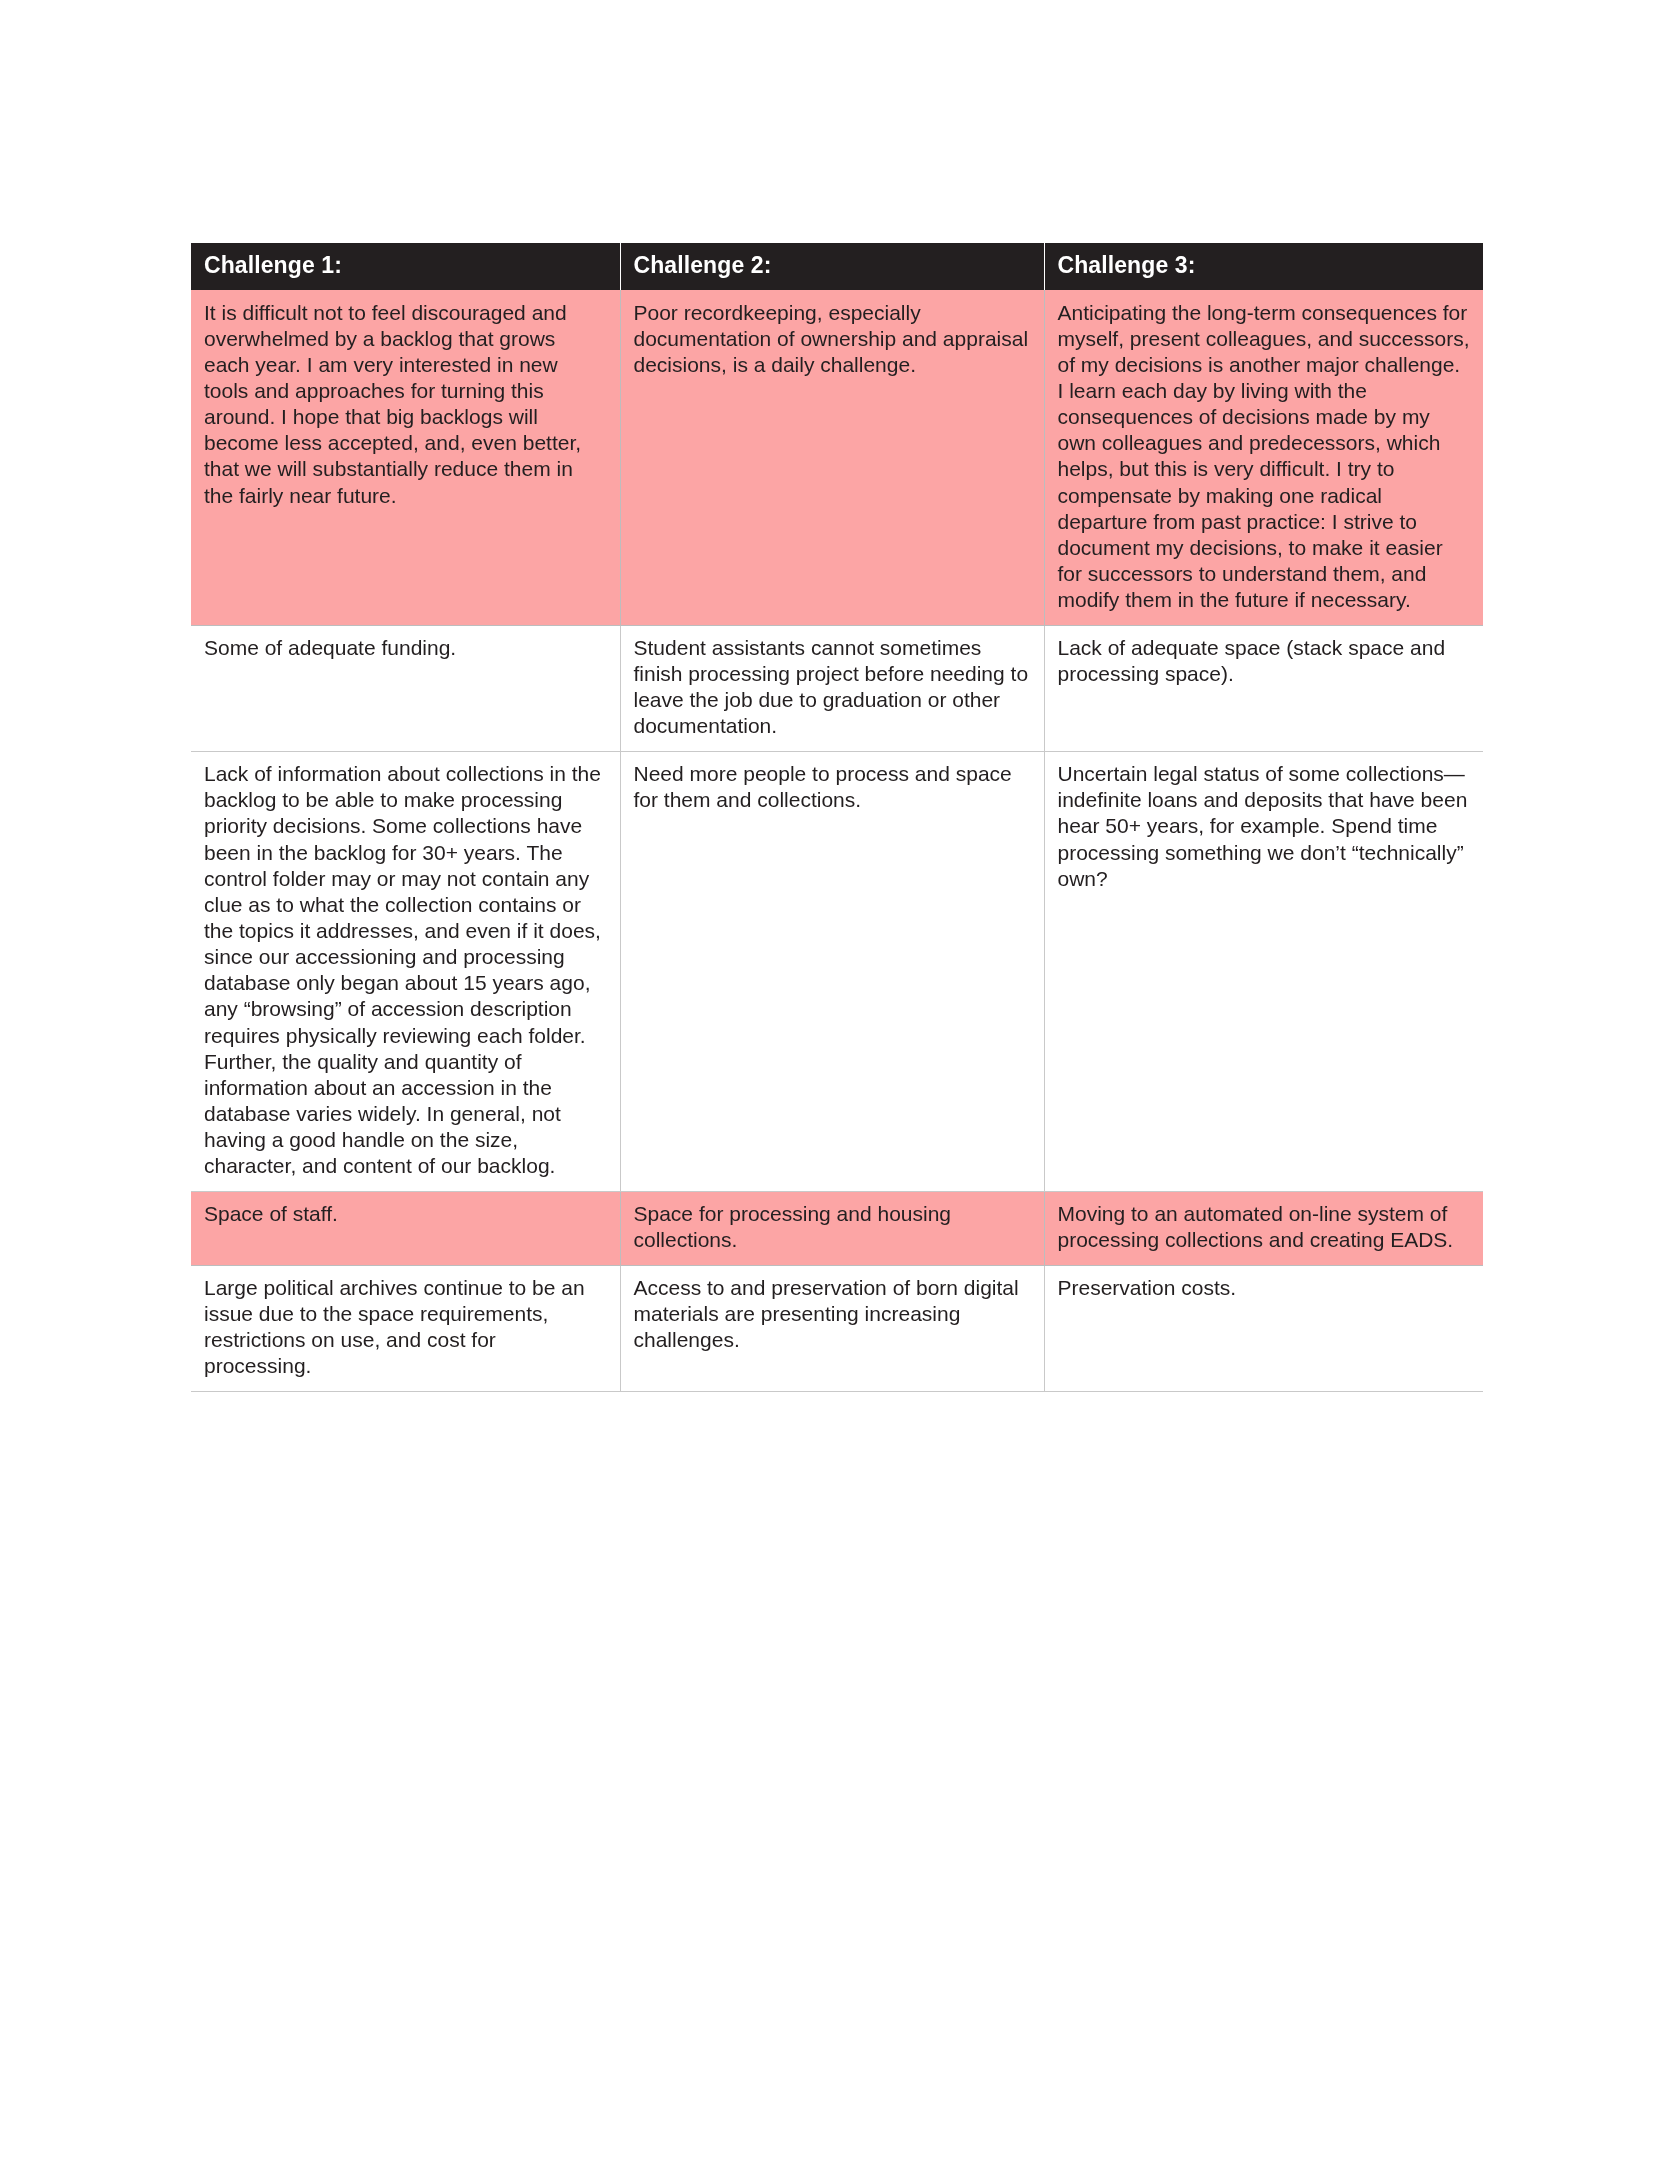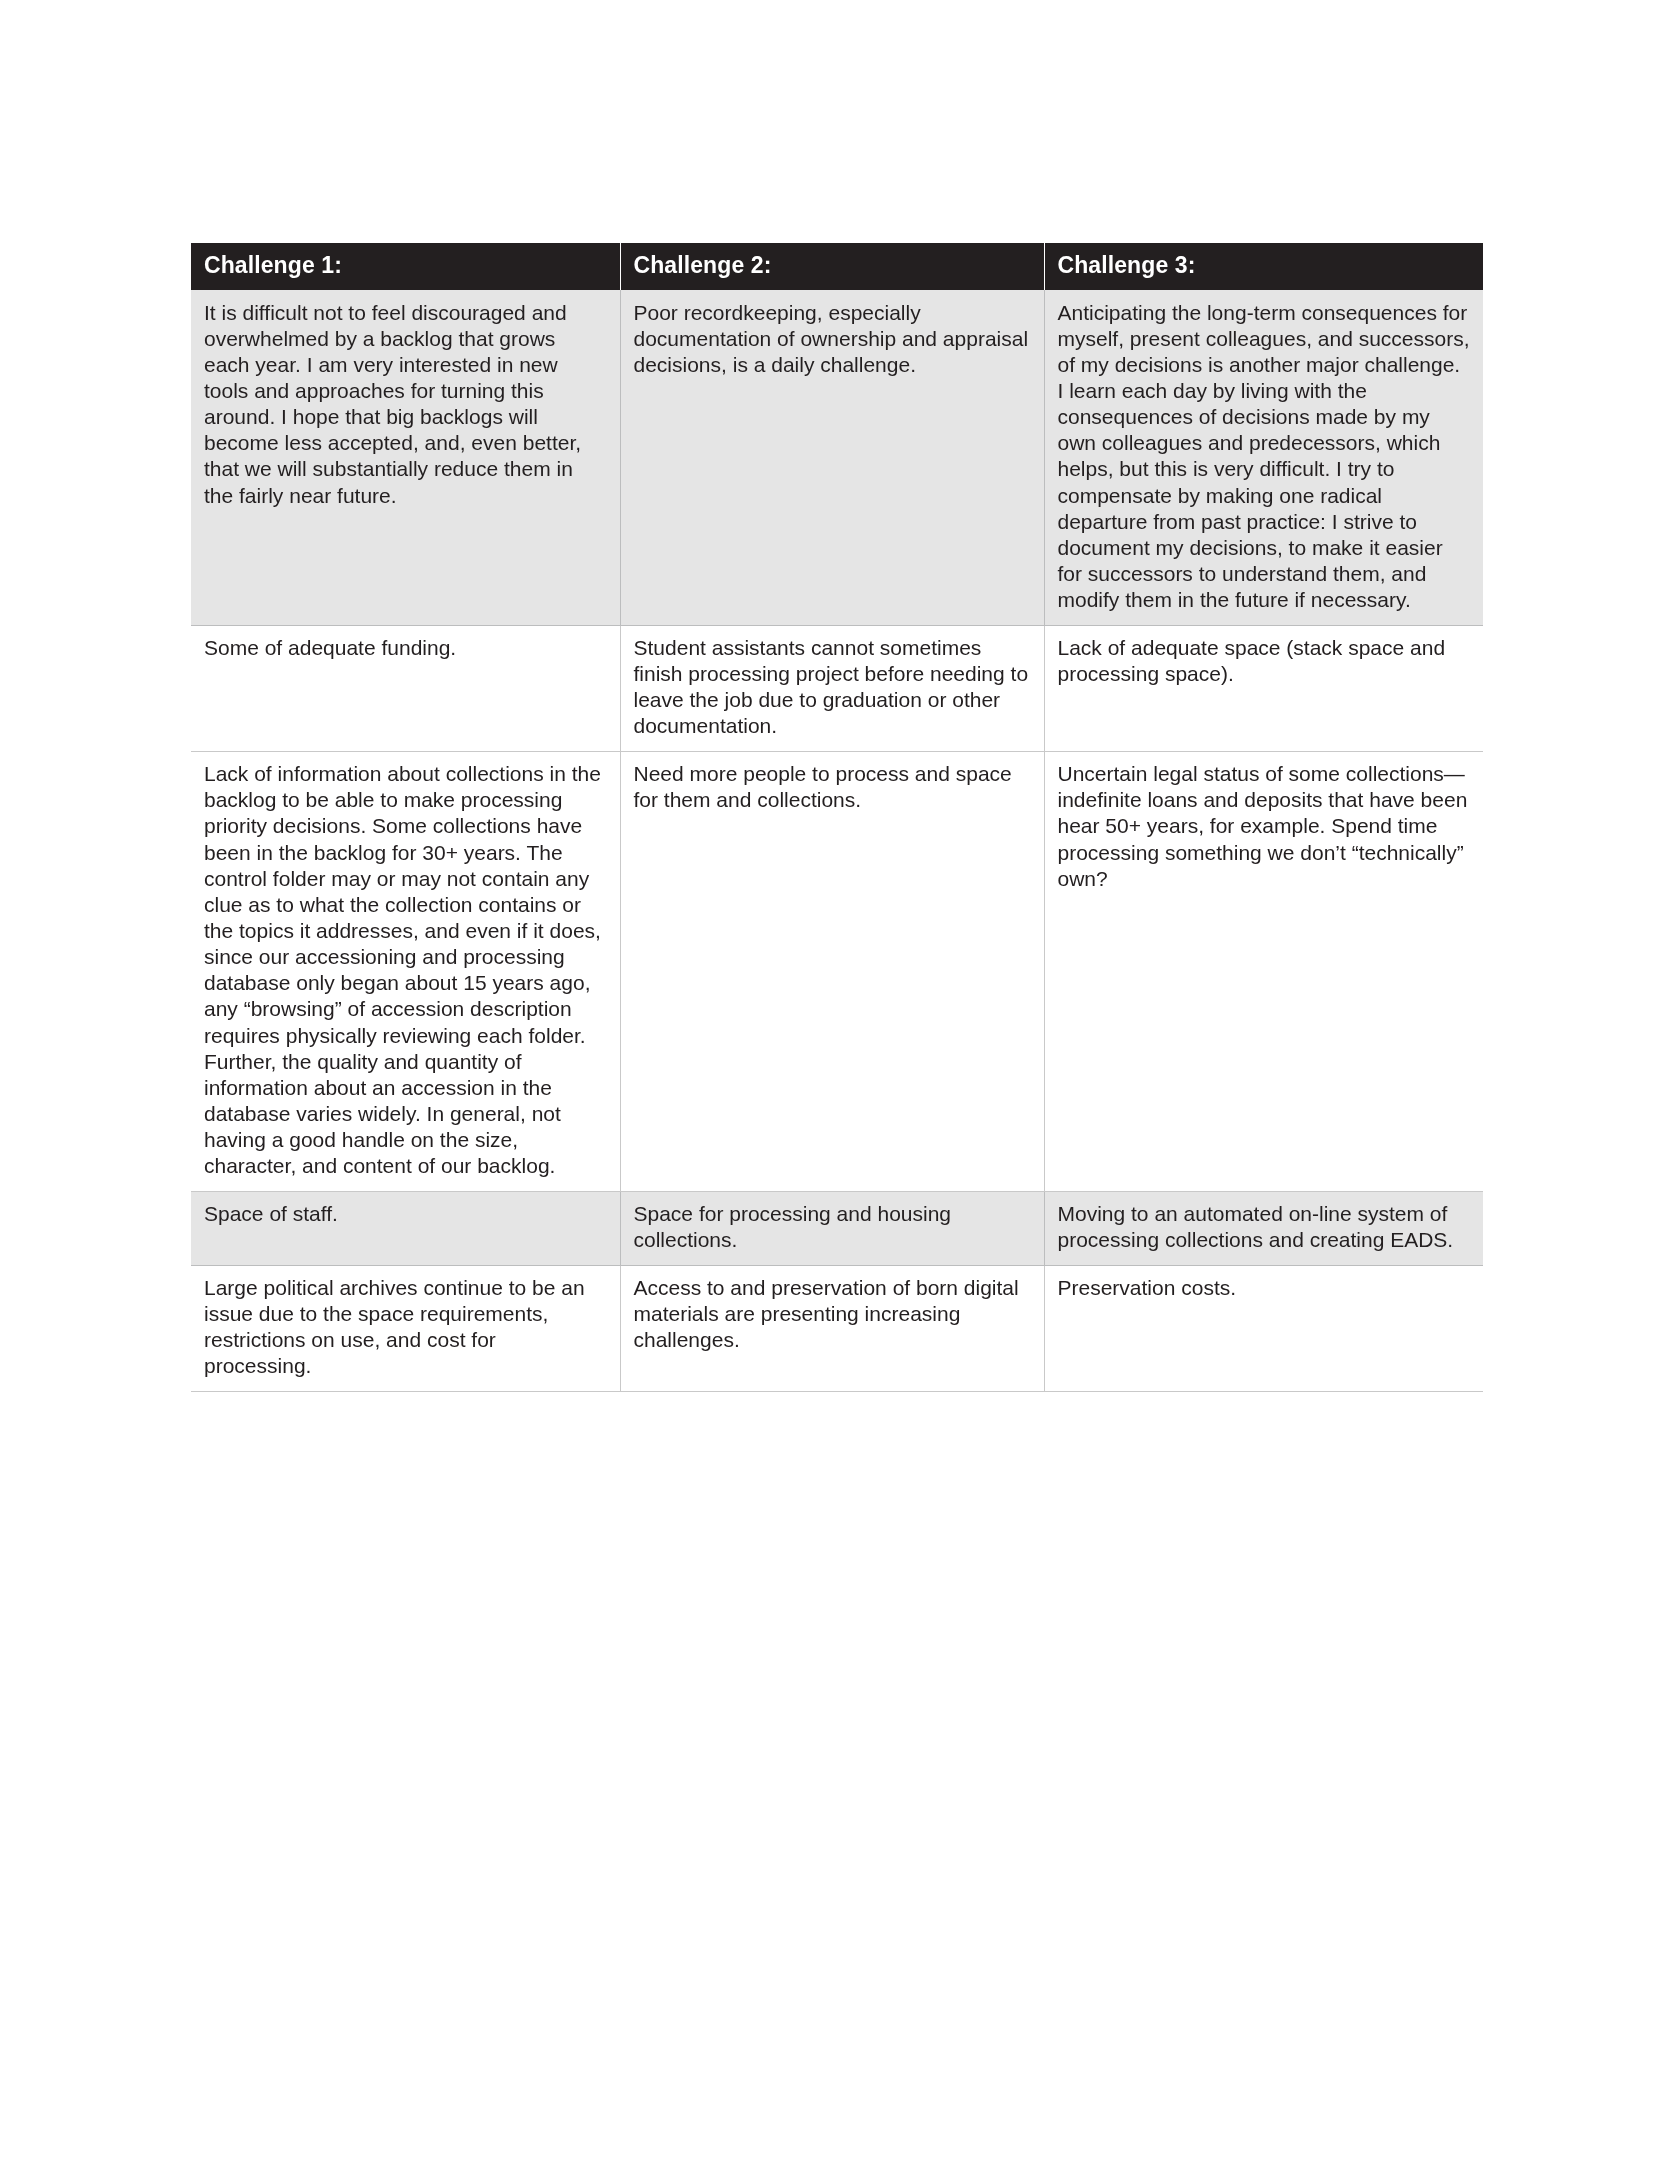--- a/index.html
+++ b/index.html
@@ -56,21 +56,21 @@
     line-height: 1.245;
     color: #231f20;
     vertical-align: top;
     padding: 9.4px 13px 11.3px 13px;
     border-right: 0.9px solid #c9c9c9;
     border-bottom: 0.9px solid #c9c9c9;
     word-wrap: break-word;
     hyphens: none;
   }
   tbody td:last-child { border-right: none; }
-  tbody tr.shaded td { background: #e5e5e5; }
+  tbody tr.shaded td { background: #fca5a5; }
   tbody tr.plain td  { background: #ffffff; }
   tbody tr.shaded td { border-right-color: #bcbdbe; border-bottom-color: #bcbdbe; }
 
   tbody tr:last-child td { border-bottom: 0.9px solid #c9c9c9; }
 
   .cell-text { display: block; white-space: pre-line; }
 
   .footer {
     position: absolute;
     left: 191px;

